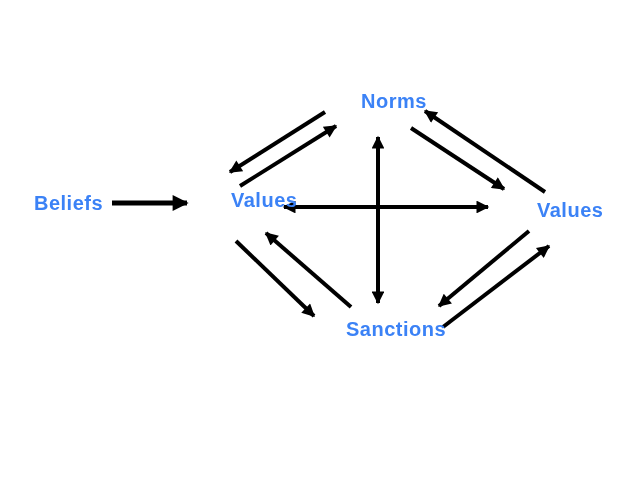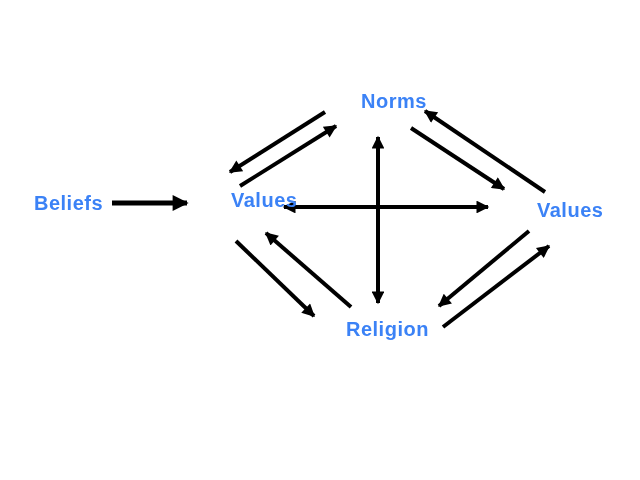--- a/index.html
+++ b/index.html
@@ -51,15 +51,15 @@
       <line x1="529" y1="231" x2="439" y2="306" stroke="#000000" stroke-width="4" marker-end="url(#head-end)"></line>
       <line x1="443" y1="327" x2="549" y2="246" stroke="#000000" stroke-width="4" marker-end="url(#head-end)"></line>
       <line x1="378" y1="137" x2="378" y2="303" stroke="#000000" stroke-width="4" marker-end="url(#head-end)" marker-start="url(#head-start)"></line>
       <line x1="284" y1="207" x2="488" y2="207" stroke="#000000" stroke-width="4" marker-end="url(#head-end)" marker-start="url(#head-start)"></line>
     </svg>
 
   <div class="node-label" style="left: 34px; top: 194px;">Beliefs</div>
   <div class="node-label" style="left: 203px; top: 191px; margin-left: 28px;">Values</div>
   <div class="node-label" style="left: 361px; top: 92px;">Norms</div>
   <div class="node-label" style="left: 537px; top: 201px;">Values</div>
-  <div class="node-label" style="left: 346px; top: 320px;">Religion</div>
+  <div class="node-label" style="left: 346px; top: 320px;">Sanctions</div>
 
 </div>
 
 </body></html>

